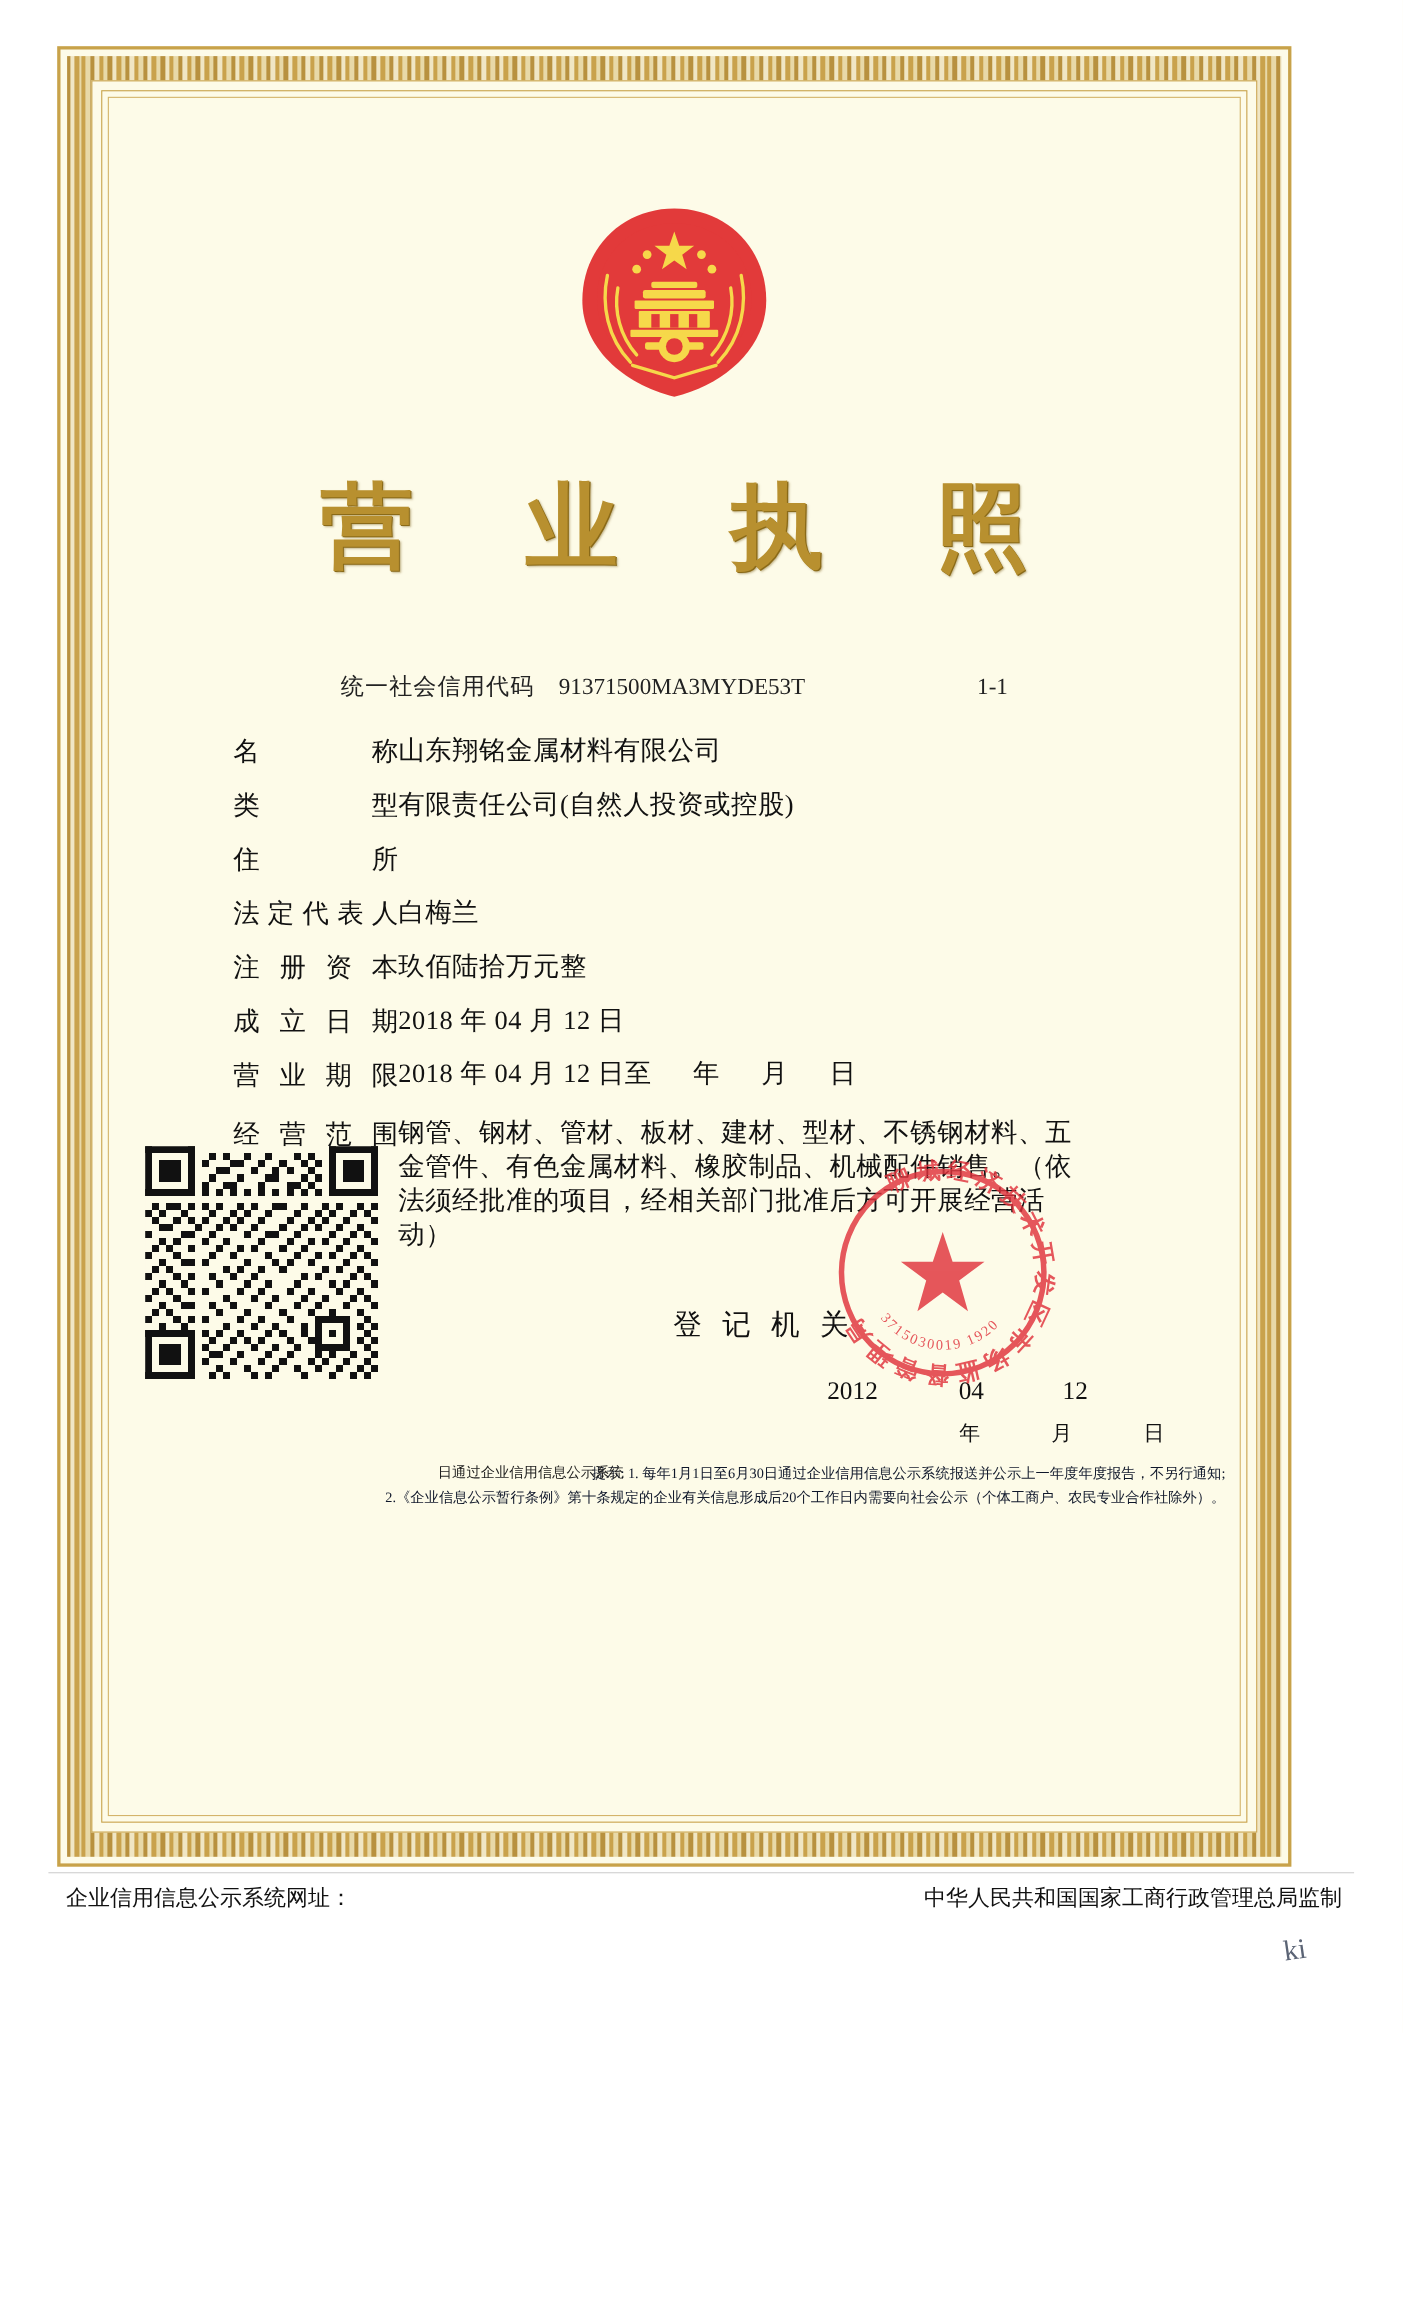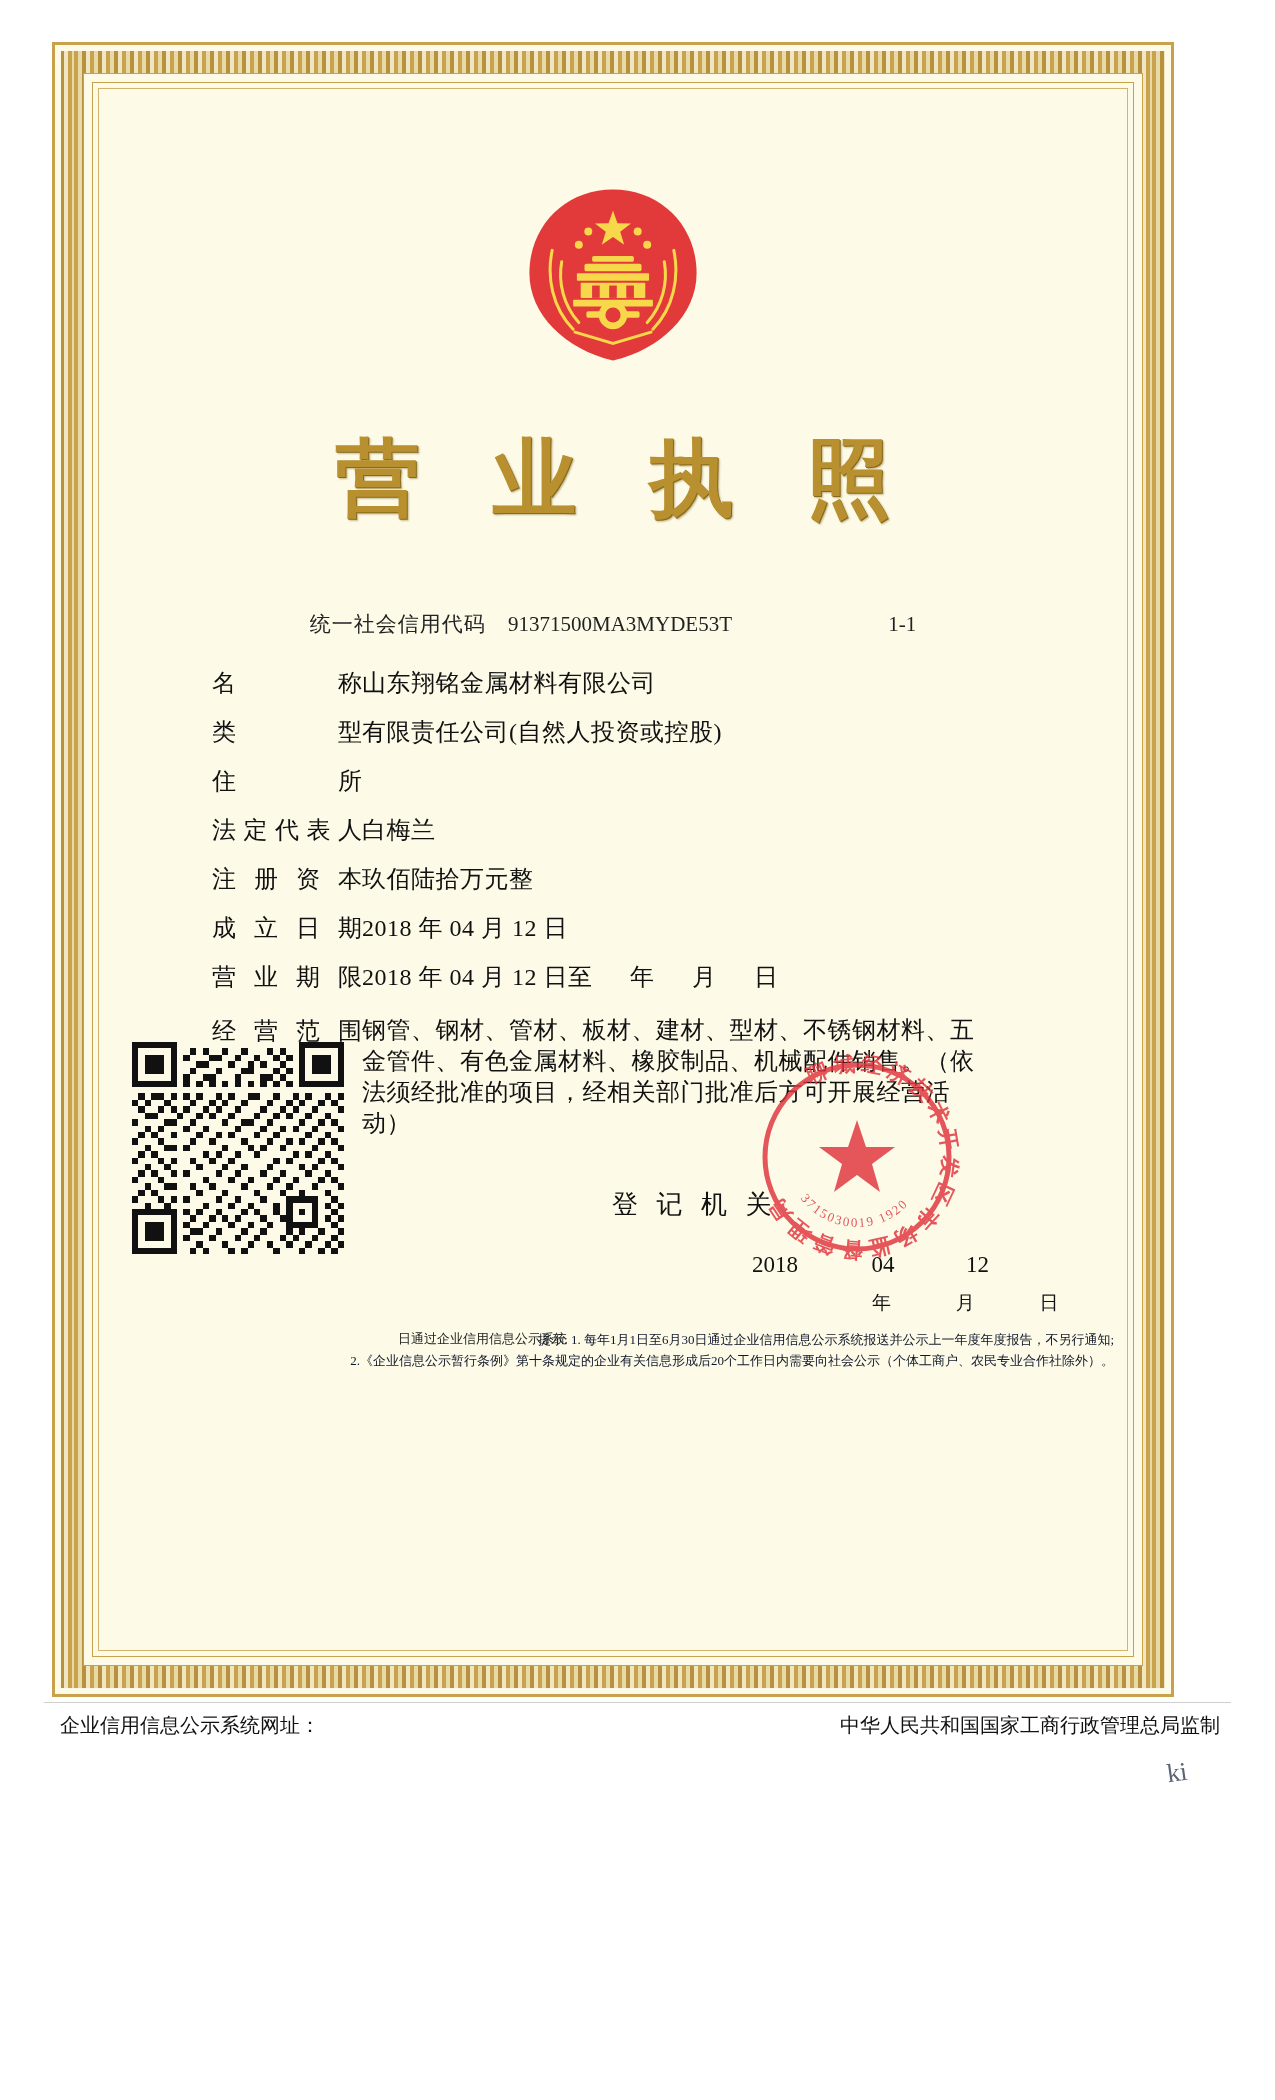--- a/index.html
+++ b/index.html
@@ -40,21 +40,21 @@
 
   
   .emblem{
     position:absolute;left:50%;top:140px;transform:translateX(-50%);
     width:190px;height:190px;
   }
 
   
   .title{
     position:absolute;left:0;right:0;top:380px;text-align:center;
-    font-family:Liberation Serif, serif;
+    font-family:Liberation Mono, monospace;
     font-size:84px;letter-spacing:26px;font-weight:bold;
     color:#b8902f;
     text-shadow:1px 1px 0 #8a6a18, 2px 2px 2px rgba(120,90,20,.45);
     padding-left:26px;
   }
   .subtitle{
     position:absolute;left:0;right:0;top:500px;text-align:center;
     font-size:33px;color:#3a3a3a;letter-spacing:6px;
   }
 
@@ -569,21 +569,21 @@
             <rect x="26" y="32" width="1" height="1"></rect>
             <rect x="29" y="32" width="1" height="1"></rect>
             <rect x="31" y="32" width="1" height="1"></rect>
         </g>
       </svg>
     </div>
 
     <div class="registry">登 记 机 关</div>
 
     <div class="regdate">
-      <span class="d">2018</span>
+      <span class="d">2012</span>
       <span class="sp1"></span>
       <span class="d">04</span>
       <span class="sp2"></span>
       <span class="d">12</span>
     </div>
     <div class="regdate2">年 月 日</div>
 
     <div class="seal">
       <svg viewBox="0 0 230 230" width="230" height="230" aria-hidden="true">
         <defs>

